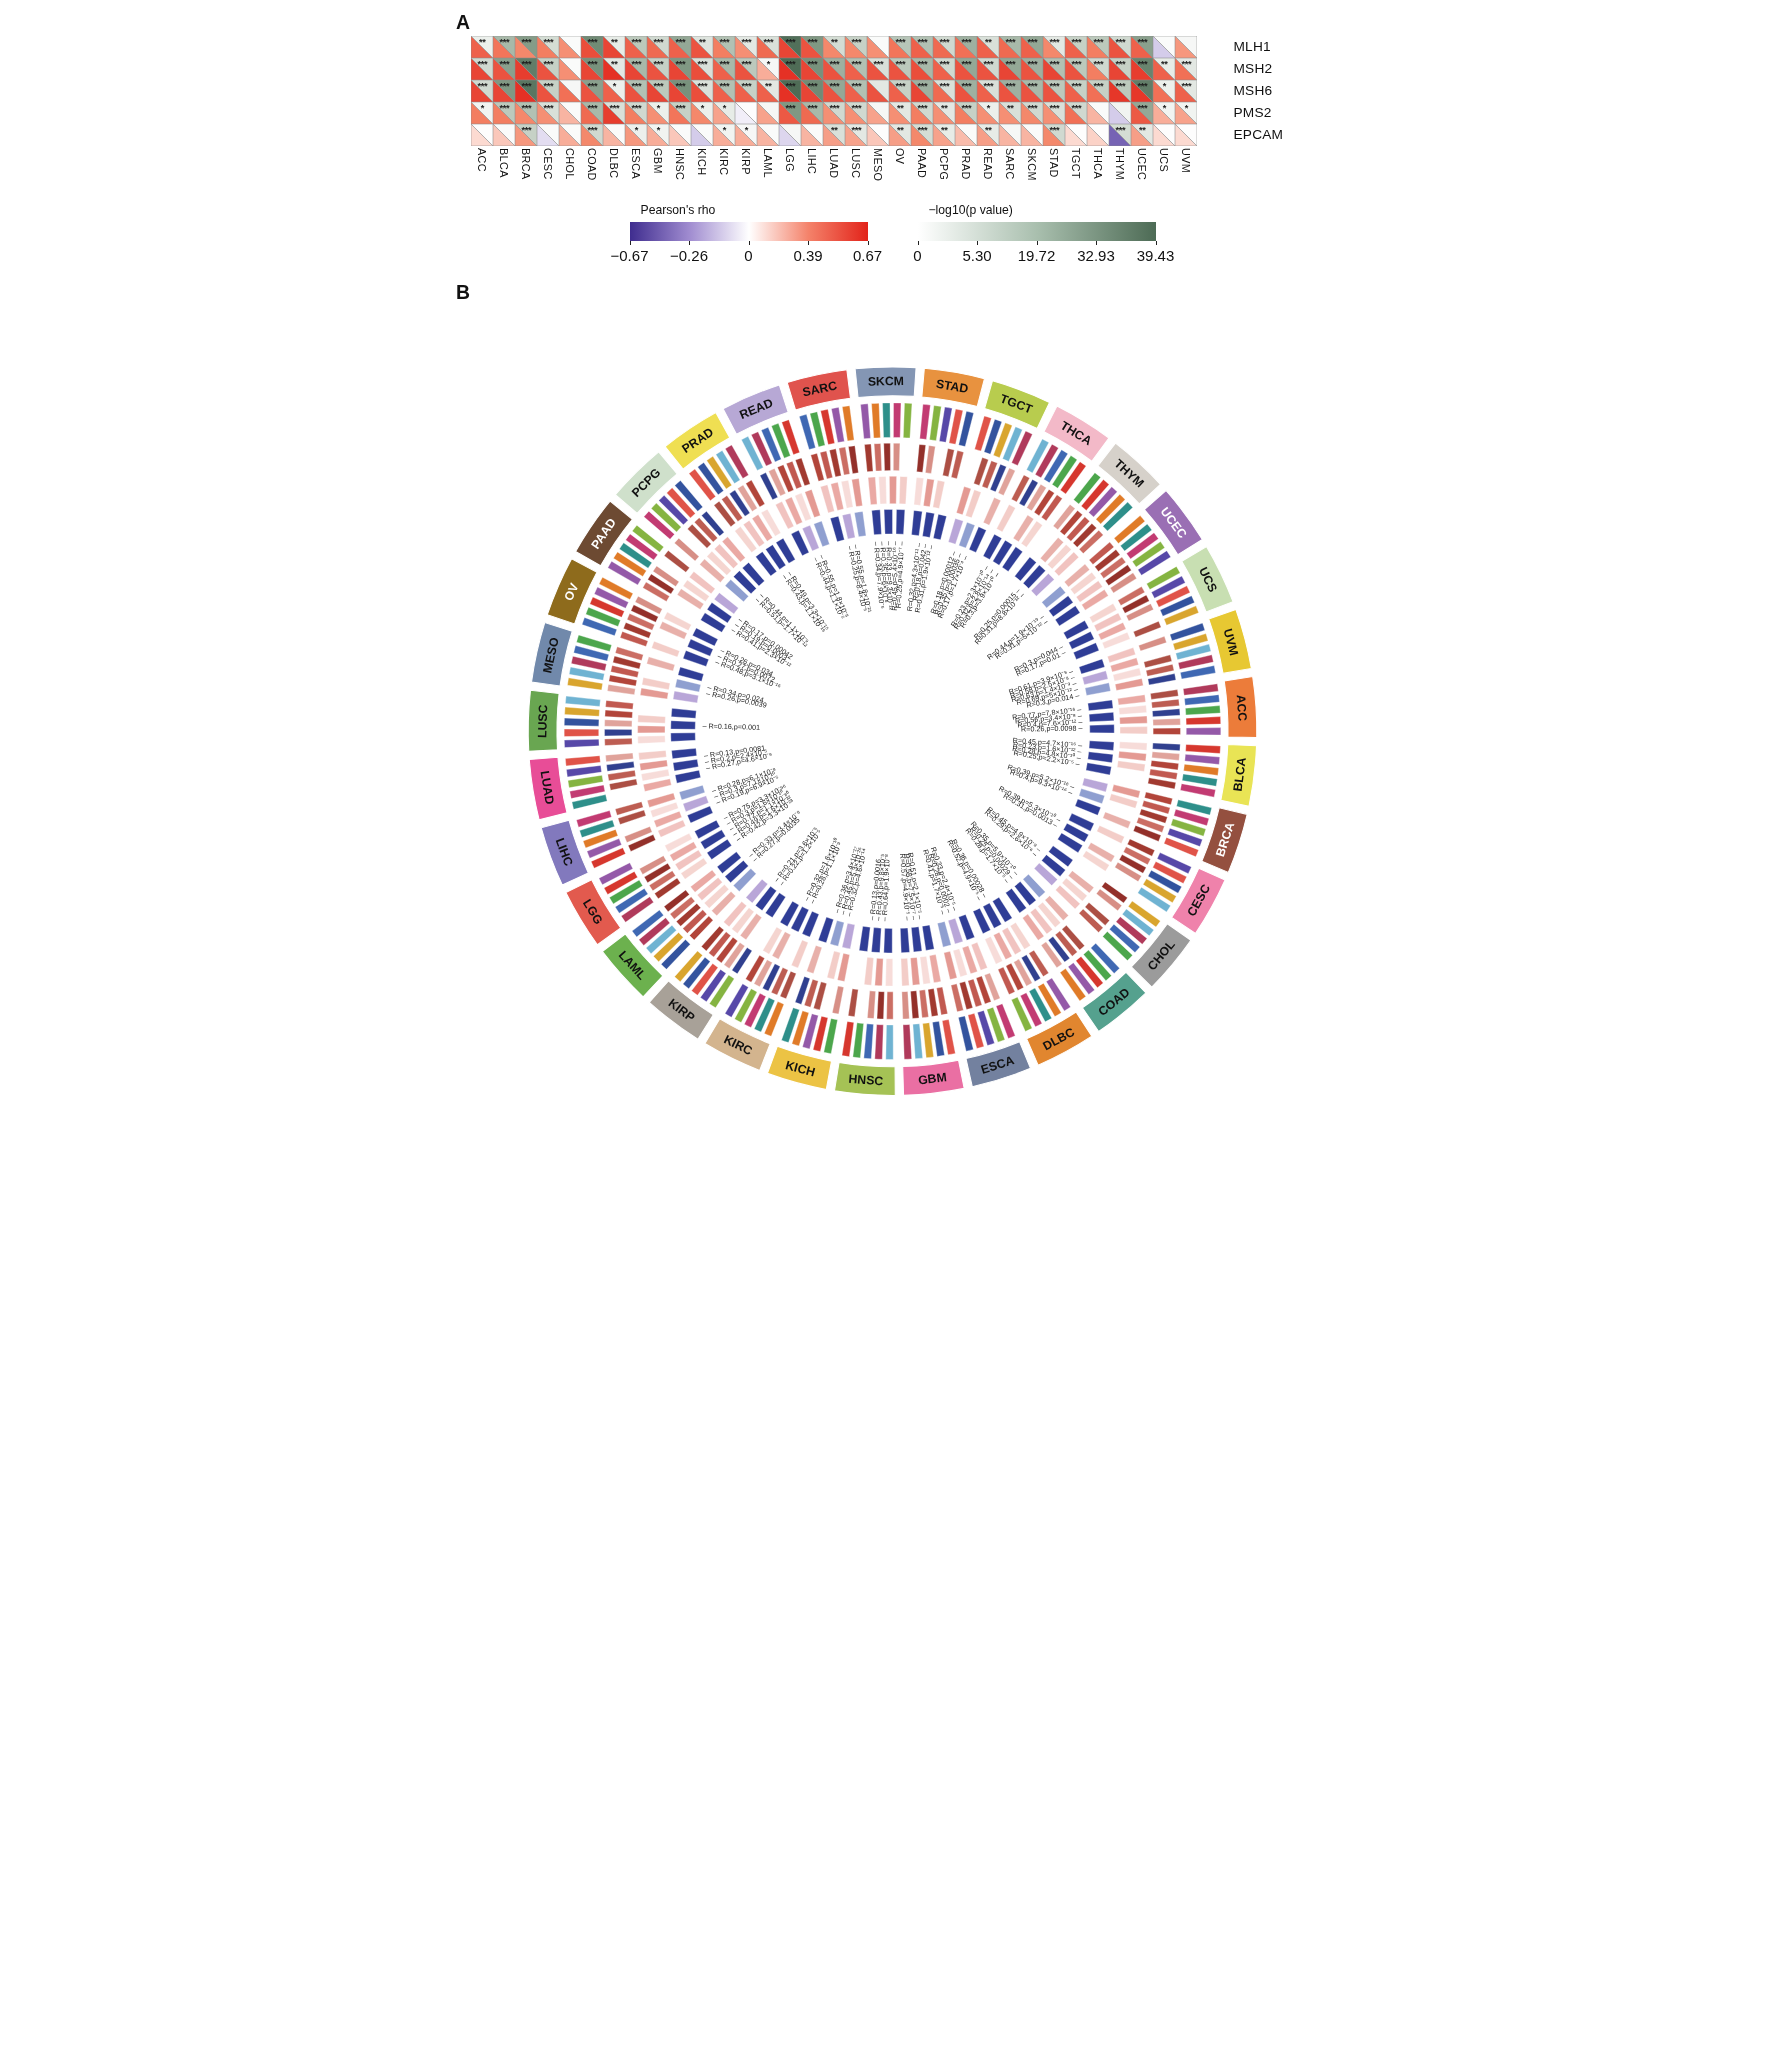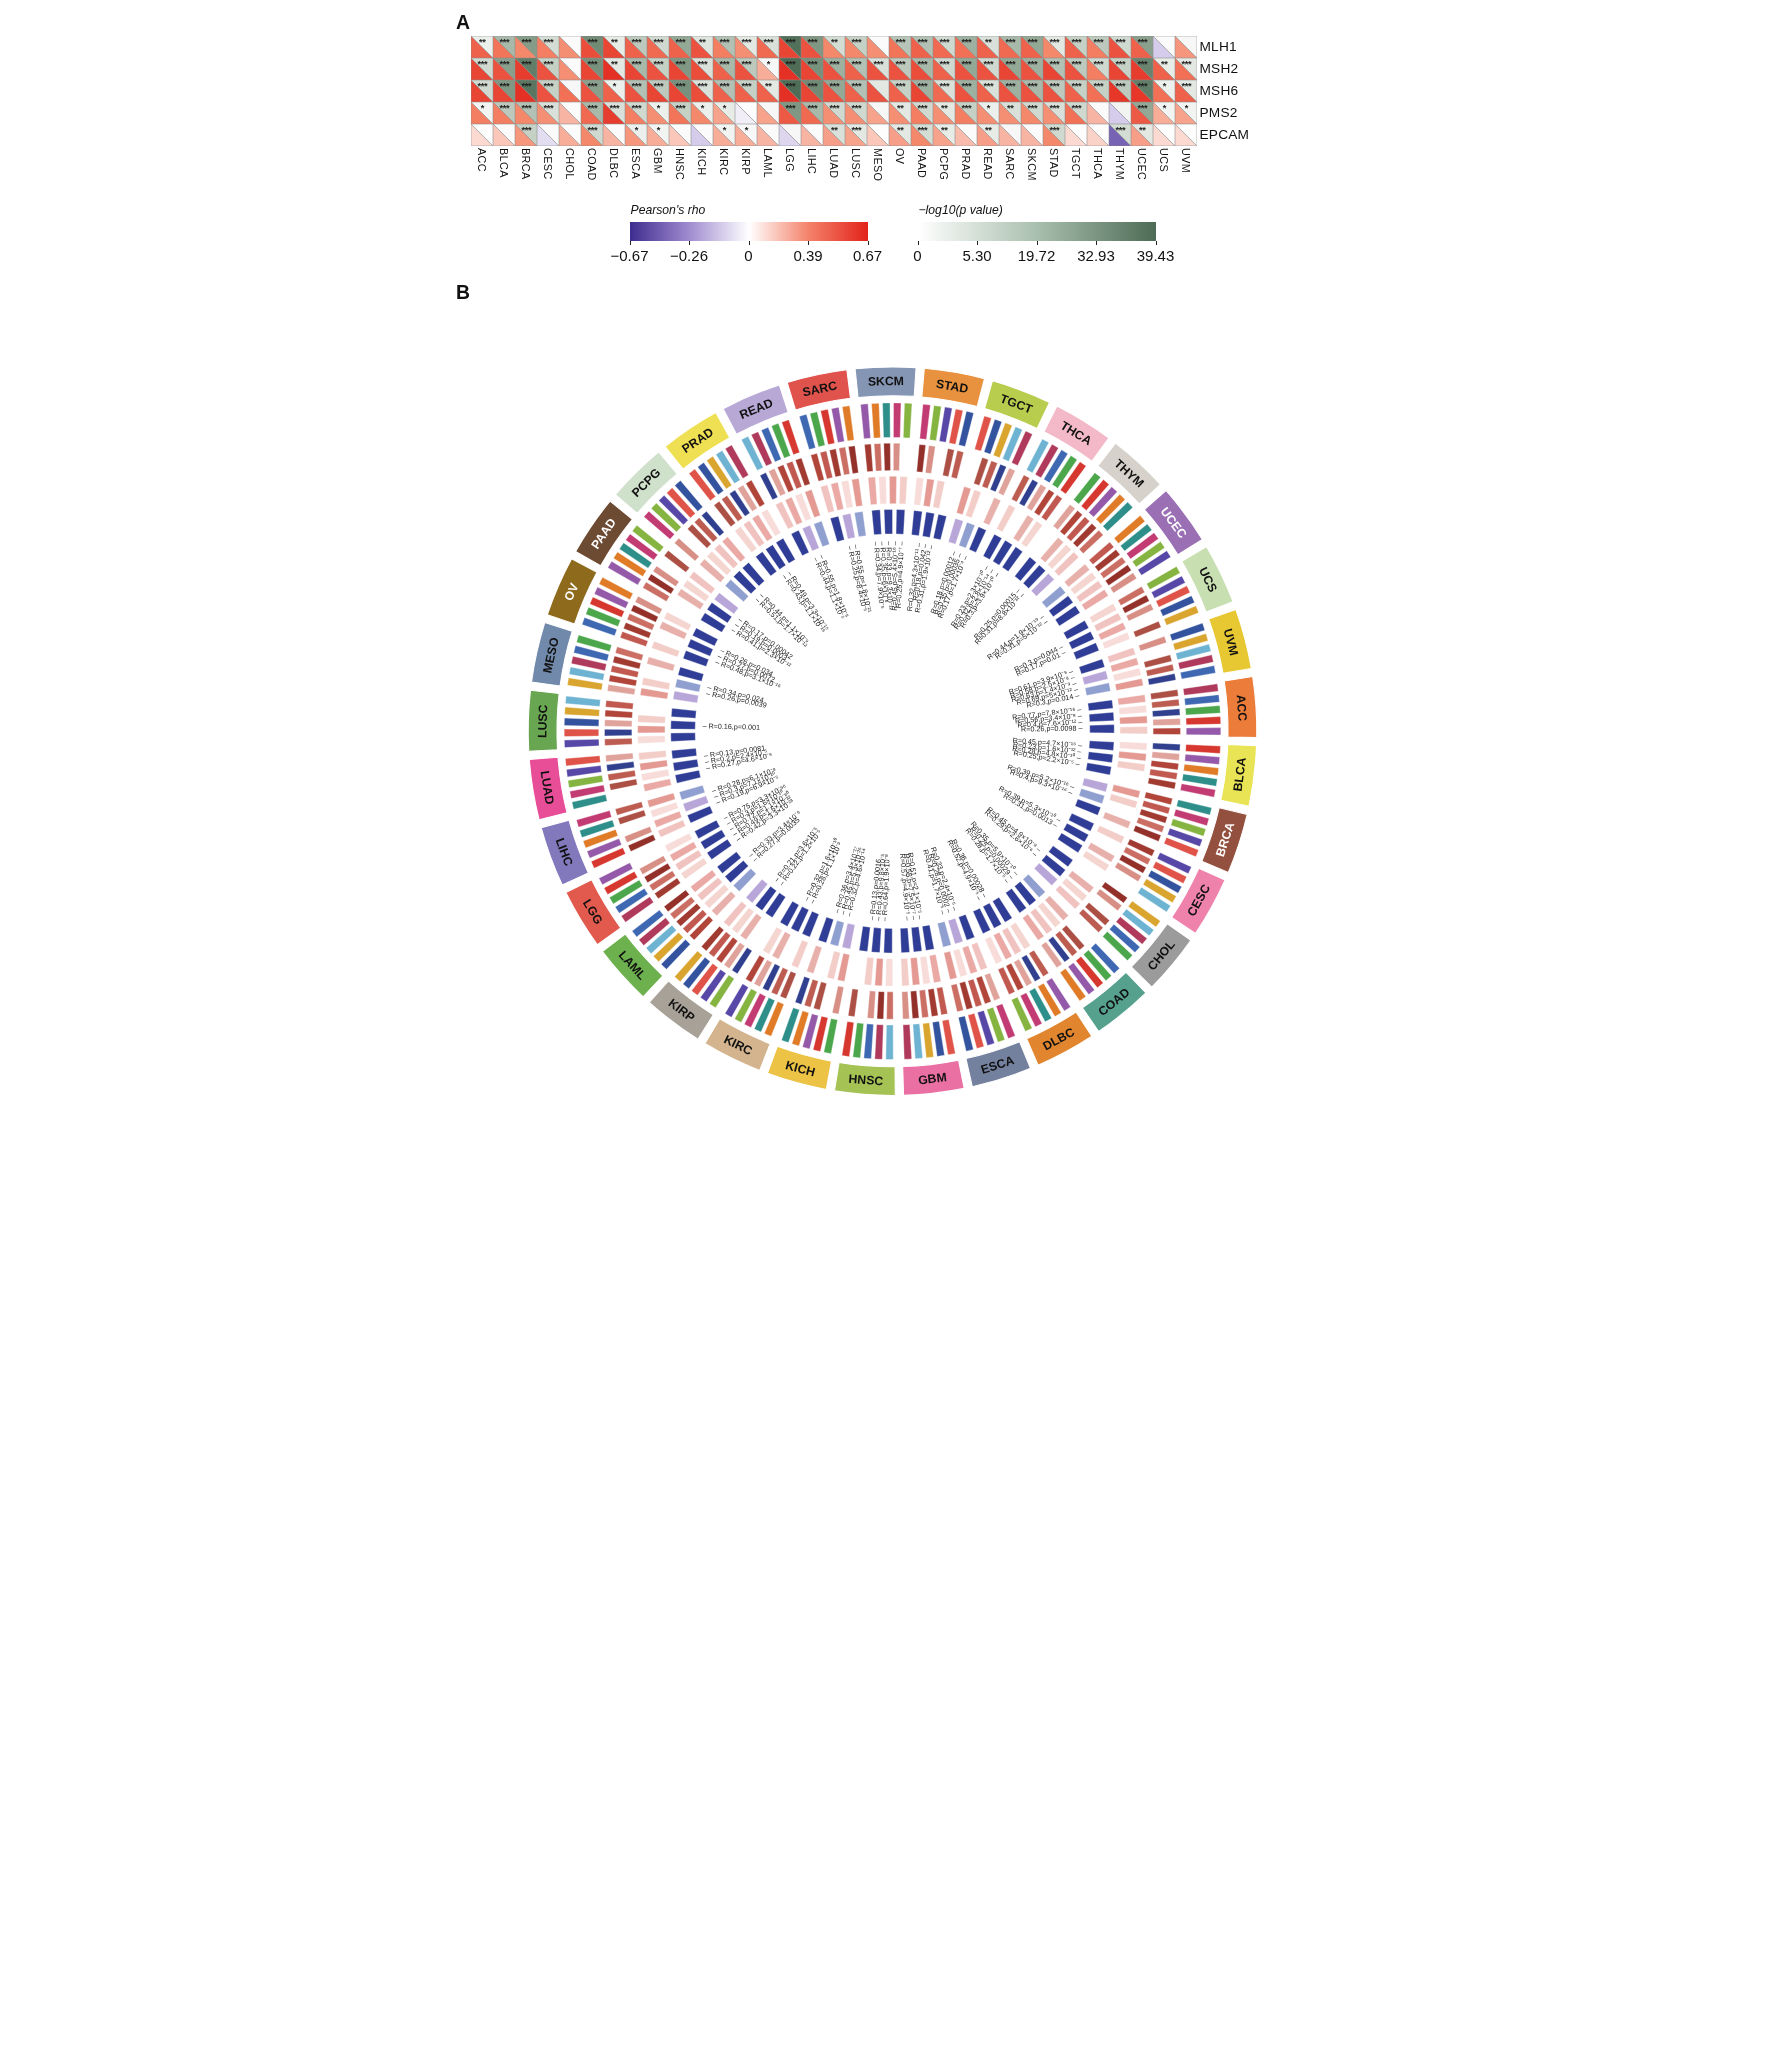--- a/index.html
+++ b/index.html
@@ -4,28 +4,28 @@
 <style>
   html,body{margin:0;padding:0;background:#ffffff;}
   body{width:893px;margin:0 auto;font-family:"Liberation Sans",sans-serif;color:#111;}
   .panel{position:relative;padding:7.2px 0 0 0;}
   .panel-label{font-size:19.4px;font-weight:bold;padding:4.3px 0 1.4px 10px;}
   
   .hm-outer{margin-left:24.5px;}
   .hm-row{display:flex;align-items:center;}
   .hm-cell{width:22px;height:22px;}
   .hm-cell svg{display:block;}
-  .hm-gene{width:60px;padding-left:3px;font-size:13.7px;letter-spacing:0.2px;}
+  .hm-gene{width:60px;padding-left:3px;font-size:13.7px;letter-spacing:0.2px;margin-left:34px;}
   .hm-cols{display:flex;margin-top:2.2px;}
   .hm-col{width:22px;display:flex;justify-content:center;}
   .hm-col span{writing-mode:vertical-rl;text-orientation:mixed;font-size:10.8px;letter-spacing:0.4px;}
   
   .legend-row{display:flex;justify-content:center;gap:50px;margin-top:21.6px;padding-bottom:5.8px;}
   .legend{width:238px;}
-  .legend-title{font-size:12.2px;margin:0 0 5px 1px;font-style:italic;}
+  .legend-title{font-size:12.2px;margin:0 0 5px 11px;}
   .legend-bar-wrap{position:relative;height:42px;}
   .legend-bar{height:18.7px;width:100%;position:relative;}
   .legend-tickline{position:absolute;top:18.7px;width:1.1px;height:4.3px;background:#222;}
   .legend-ticklabel{position:absolute;top:24.5px;transform:translateX(-50%);font-size:15px;white-space:nowrap;}
   
   #circos{display:block;margin:4.3px auto 14.4px auto;}
   svg text{font-family:"Liberation Sans",sans-serif;}
 </style>
 </head>
 <body>

